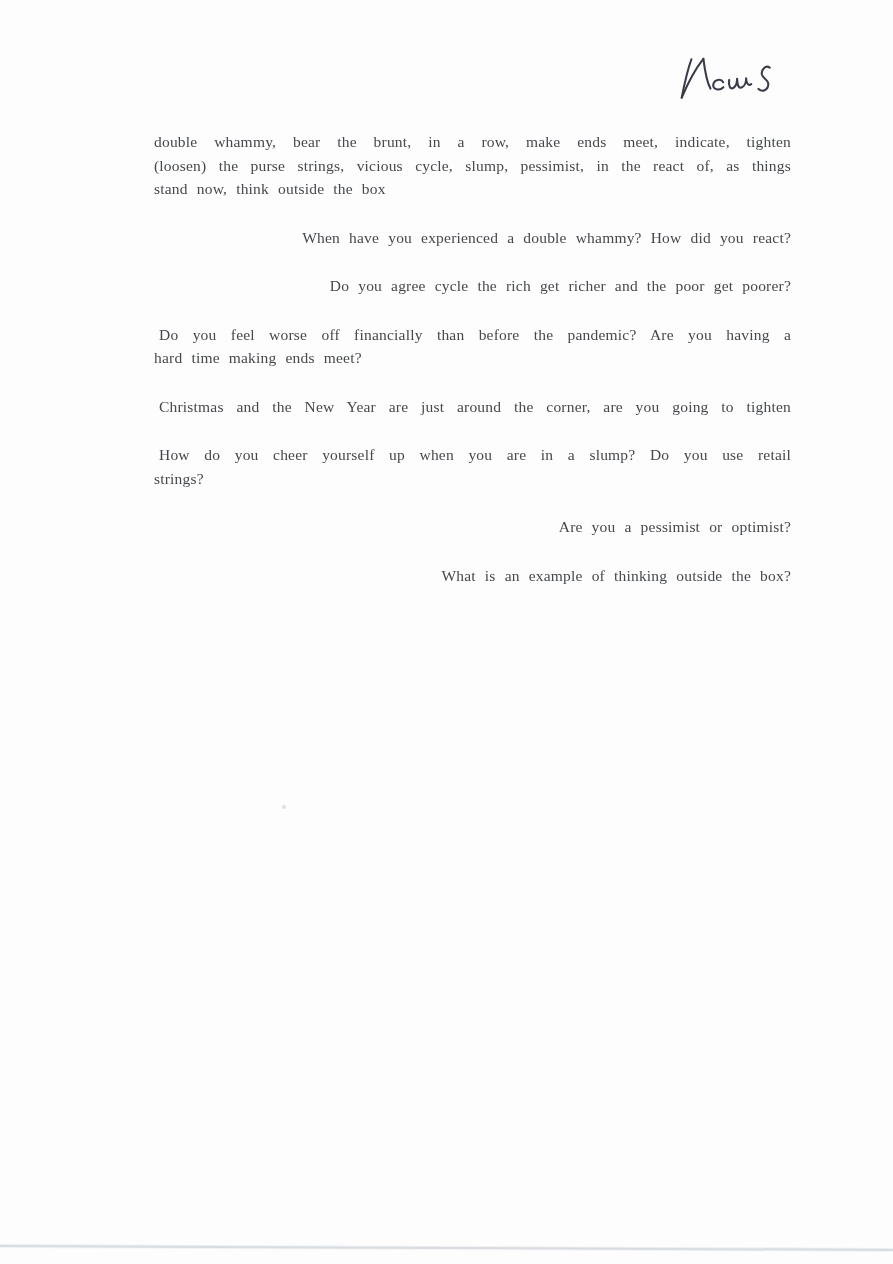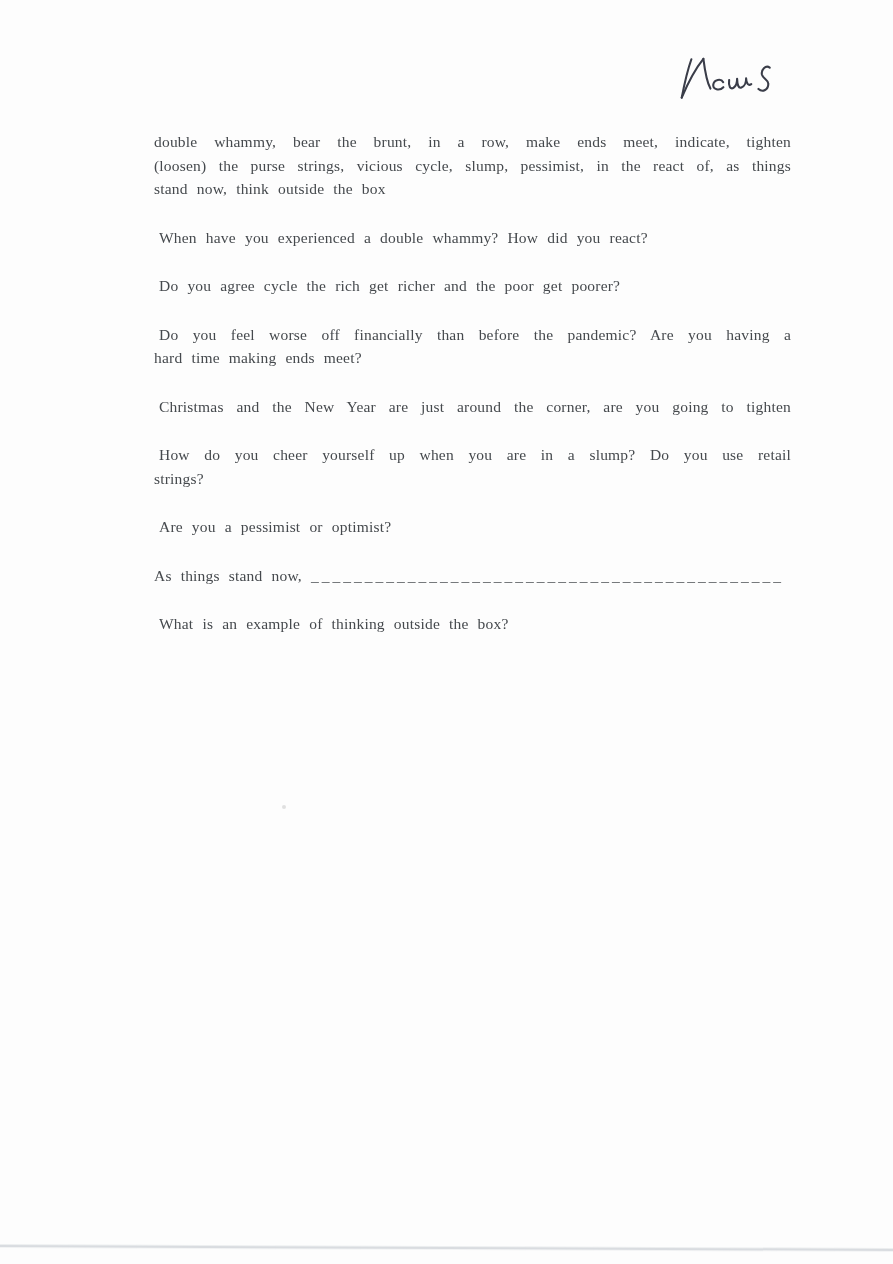--- a/index.html
+++ b/index.html
@@ -54,21 +54,21 @@
   }
   .jl {                      
     display: block;
     text-align: justify;
     text-align-last: justify;
   }
   .ll {                      
     display: block;
     text-align: left;
   }
-  .ind { text-indent: 5px; } 
+  .ind { text-indent: 5px; text-align: right; } 
   .fill-line { white-space: nowrap; }
   .dashes {
     letter-spacing: 3px;
     color: #4a4e52;
   }
   
   .speck {
     position: absolute;
     left: 282px;
     top: 805px;
@@ -137,25 +137,20 @@
 
     <p>
       <span class="jl ind">How do you cheer yourself up when you are in a slump? Do you use retail</span>
       <span class="ll">strings?</span>
     </p>
 
     <p>
       <span class="ll ind">Are you a pessimist or optimist?</span>
     </p>
 
-    <p class="fill-line">
-      <span class="ind">As things stand now,</span>
-      <span> </span>
-      <span class="dashes">____________________________________________</span>
-    </p>
 
     <p>
       <span class="ll ind">What is an example of thinking outside the box?</span>
     </p>
 
 
   </section>
 
   <div class="speck"></div>
   <div class="page-edge"></div>

